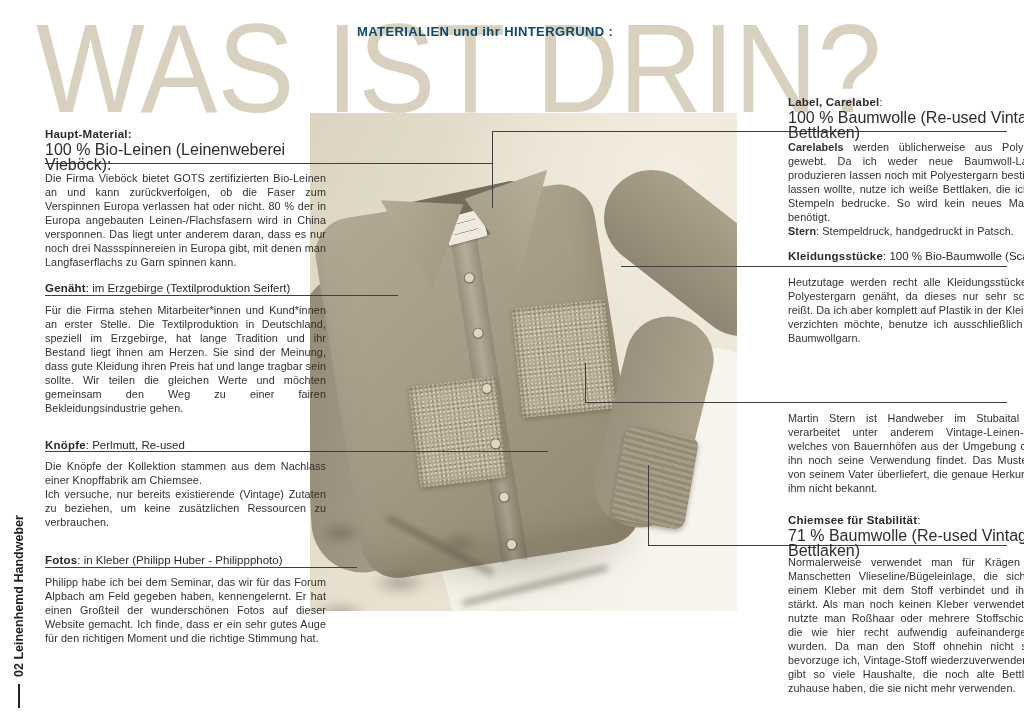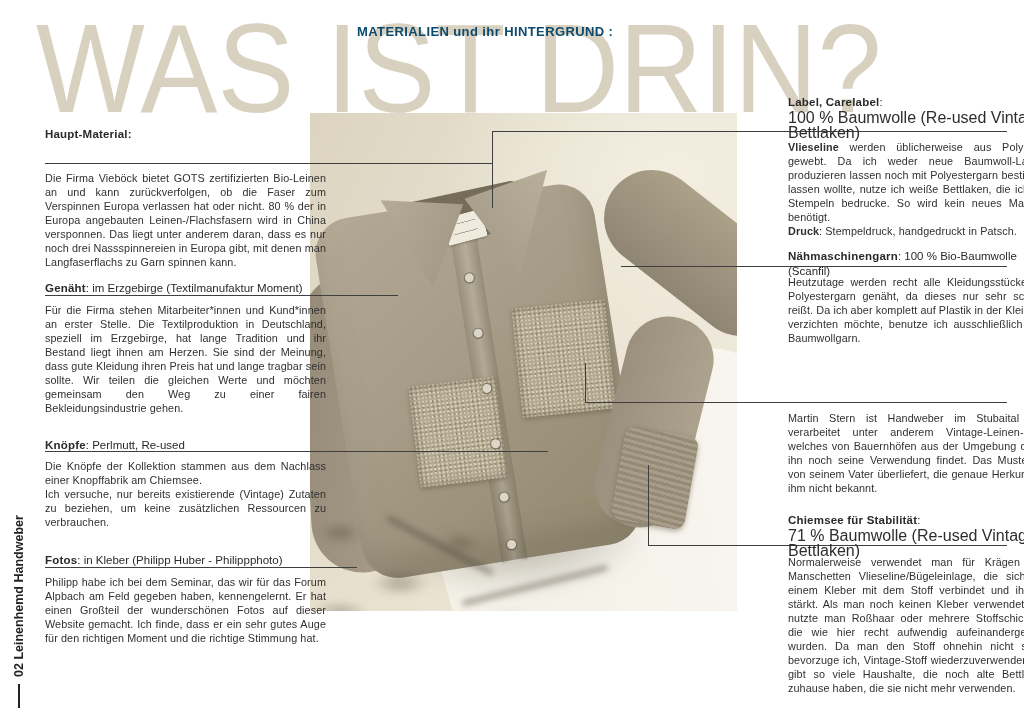--- a/index.html
+++ b/index.html
@@ -179,27 +179,28 @@
   <div class="ln h" style="left:492px; top:131px; width:515px"></div>
   <div class="ln v" style="left:492px; top:131px; height:77px"></div>
   <div class="ln h" style="left:621px; top:266px; width:386px"></div>
   <div class="ln h" style="left:585px; top:402px; width:422px"></div>
   <div class="ln v" style="left:585px; top:363px; height:40px"></div>
   <div class="ln h" style="left:648px; top:545px; width:359px"></div>
   <div class="ln v" style="left:648px; top:465px; height:81px"></div>
 
   <div class="blk colL" style="top:127px">
     <div class="s-head"><b>Haupt-Material:</b><span></span></div>
+    <div class="s-sub">100 % Bio-Leinen (Leinenweberei Vieböck):</div>
   </div>
   <div class="blk colL s-body" style="top:171px">
     <p>Die Firma Vieböck bietet GOTS zertifizierten Bio-Leinen an und kann zurückverfolgen, ob die Faser zum Verspinnen Europa verlassen hat oder nicht. 80 % der in Europa angebauten Leinen-/Flachsfasern wird in China versponnen. Das liegt unter anderem daran, dass es nur noch drei Nassspinnereien in Europa gibt, mit denen man Langfaserflachs zu Garn spinnen kann.</p>
   </div>
 
   <div class="blk colL" style="top:281px">
-    <div class="s-head"><b>Genäht</b><span>: im Erzgebirge (Textilmanufaktur Moment)</span></div>
+    <div class="s-head"><b>Genäht</b><span>: im Erzgebirge (Textilproduktion Seifert)</span></div>
   </div>
   <div class="blk colL s-body" style="top:303px">
     <p>Für die Firma stehen Mitarbeiter*innen und Kund*innen an erster Stelle. Die Textilproduktion in Deutschland, speziell im Erzgebirge, hat lange Tradition und ihr Bestand liegt ihnen am Herzen. Sie sind der Meinung, dass gute Kleidung ihren Preis hat und lange tragbar sein sollte. Wir teilen die gleichen Werte und möchten gemeinsam den Weg zu einer fairen Bekleidungsindustrie gehen.</p>
   </div>
 
   <div class="blk colL" style="top:438px">
     <div class="s-head"><b>Knöpfe</b><span>: Perlmutt, Re-used</span></div>
   </div>
   <div class="blk colL s-body" style="top:459px">
     <p>Die Knöpfe der Kollektion stammen aus dem Nachlass einer Knopffabrik am Chiemsee.</p>
@@ -211,26 +212,26 @@
   </div>
   <div class="blk colL s-body" style="top:575px">
     <p>Philipp habe ich bei dem Seminar, das wir für das Forum Alpbach am Feld gegeben haben, kennengelernt. Er hat einen Großteil der wunderschönen Fotos auf dieser Website gemacht. Ich finde, dass er ein sehr gutes Auge für den richtigen Moment und die richtige Stimmung hat.</p>
   </div>
 
   <div class="blk colR" style="top:95px">
     <div class="s-head"><b>Label, Carelabel</b><span>:</span></div>
     <div class="s-sub">100 % Baumwolle (Re-used Vintage Bettlaken)</div>
   </div>
   <div class="blk colR s-body" style="top:140px">
-    <p><b>Vlieseline</b><span> werden üblicherweise aus Polyester gewebt. Da ich weder neue Baumwoll-Labels produzieren lassen noch mit Polyestergarn besticken lassen wollte, nutze ich weiße Bettlaken, die ich mit Stempeln bedrucke. So wird kein neues Material benötigt.</span></p>
-    <p><b>Druck</b><span>: Stempeldruck, handgedruckt in Patsch.</span></p>
+    <p><b>Carelabels</b><span> werden üblicherweise aus Polyester gewebt. Da ich weder neue Baumwoll-Labels produzieren lassen noch mit Polyestergarn besticken lassen wollte, nutze ich weiße Bettlaken, die ich mit Stempeln bedrucke. So wird kein neues Material benötigt.</span></p>
+    <p><b>Stern</b><span>: Stempeldruck, handgedruckt in Patsch.</span></p>
   </div>
 
   <div class="blk colR" style="top:249px">
-    <div class="s-head"><b>Nähmaschinengarn</b><span>: 100 % Bio-Baumwolle (Scanfil)</span></div>
+    <div class="s-head"><b>Kleidungsstücke</b><span>: 100 % Bio-Baumwolle (Scanfil)</span></div>
   </div>
   <div class="blk colR s-body" style="top:275px">
     <p>Heutzutage werden recht alle Kleidungsstücke mit Polyestergarn genäht, da dieses nur sehr schwer reißt. Da ich aber komplett auf Plastik in der Kleidung verzichten möchte, benutze ich ausschließlich Bio-Baumwollgarn.</p>
   </div>
 
   <div class="blk colR s-body" style="top:411px">
     <p>Martin Stern ist Handweber im Stubaital und verarbeitet unter anderem Vintage-Leinen-Garn welches von Bauernhöfen aus der Umgebung durch ihn noch seine Verwendung findet. Das Muster ist von seinem Vater überliefert, die genaue Herkunft ist ihm nicht bekannt.</p>
   </div>
 
   <div class="blk colR" style="top:513px">

